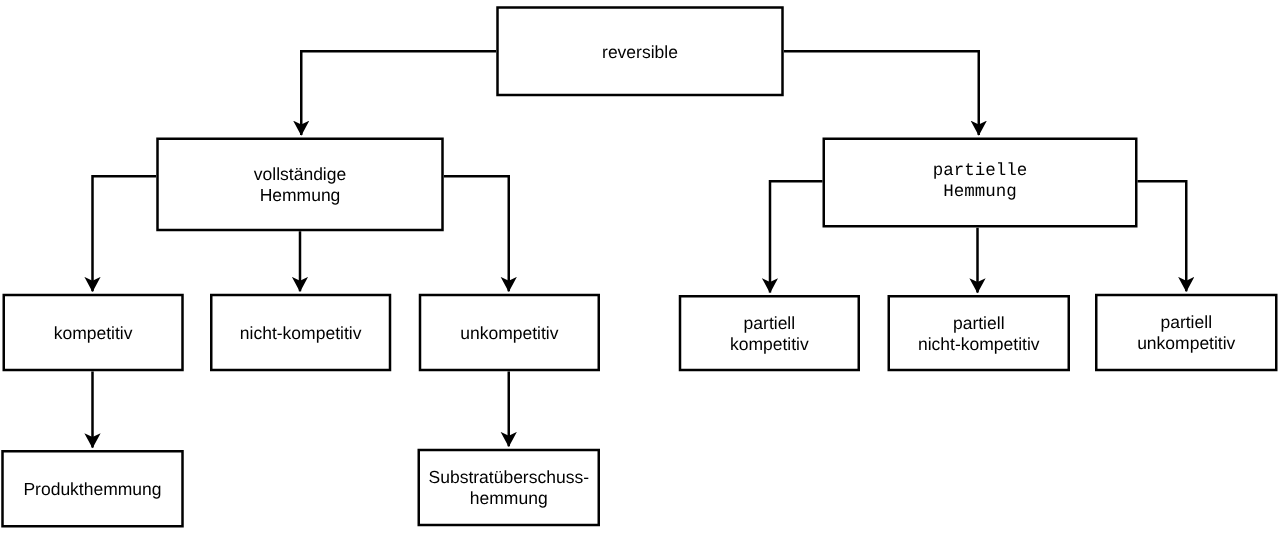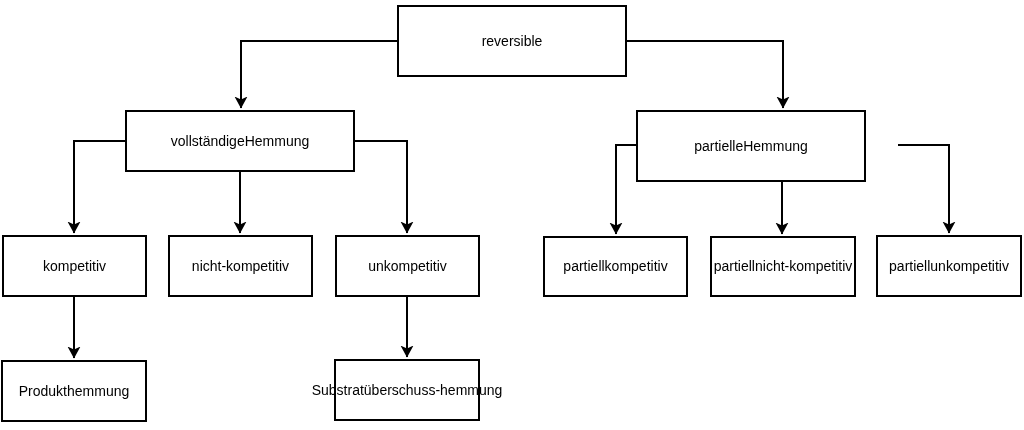--- a/index.html
+++ b/index.html
@@ -23,33 +23,34 @@
     width: 1024px;
     height: 430px;
     pointer-events: none;
   }
   .node {
     position: absolute;
     box-sizing: border-box;
     background: #ffffff;
     border: 2px solid #000000;
     display: flex;
+    flex-direction: column;
     align-items: center;
     justify-content: center;
     text-align: center;
     font-size: 14px;
     line-height: 17px;
   }
   .node span { display: block; white-space: nowrap; }
 
   
   .n-root   { left: 397px; top: 5px;   width: 230px; height: 72px; }
   
-  .n-voll   { left: 125px; top: 110px; width: 230px; height: 62px; text-align: center; }
-  .n-part   { left: 636px; top: 110px; width: 230px; height: 72px; }
+  .n-voll   { left: 125px; top: 110px; width: 230px; height: 75px; text-align: center; }
+  .n-part   { left: 658px; top: 110px; width: 252px; height: 72px; font-family: Liberation Mono, monospace; }
   
   .n-komp   { left: 2px;   top: 235px; width: 145px; height: 62px; }
   .n-nkomp  { left: 168px; top: 235px; width: 145px; height: 62px; }
   .n-ukomp  { left: 335px; top: 235px; width: 145px; height: 62px; }
   .n-pkomp  { left: 543px; top: 236px; width: 145px; height: 61px; }
   .n-pnkomp { left: 710px; top: 236px; width: 146px; height: 61px; }
   .n-pukomp { left: 876px; top: 235px; width: 146px; height: 62px; }
   
   .n-prod   { left: 1px;   top: 360px; width: 146px; height: 62px; }
   .n-subst  { left: 334px; top: 359px; width: 146px; height: 62px; }

